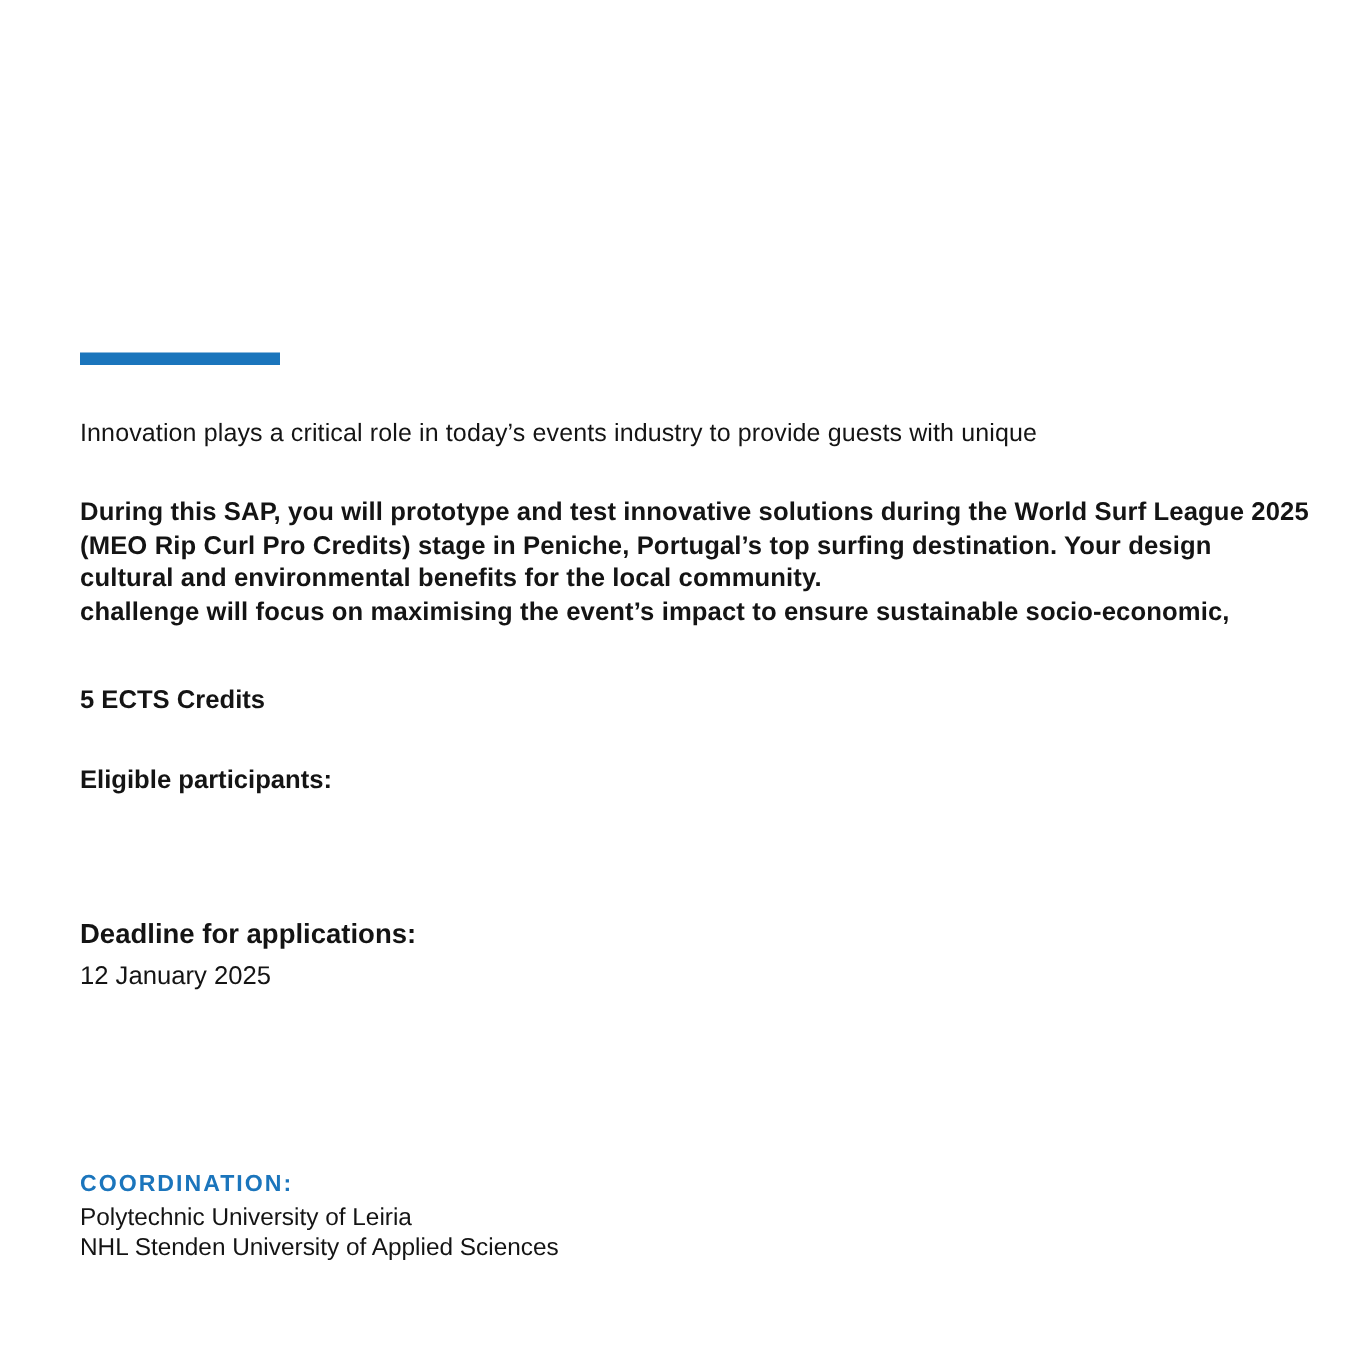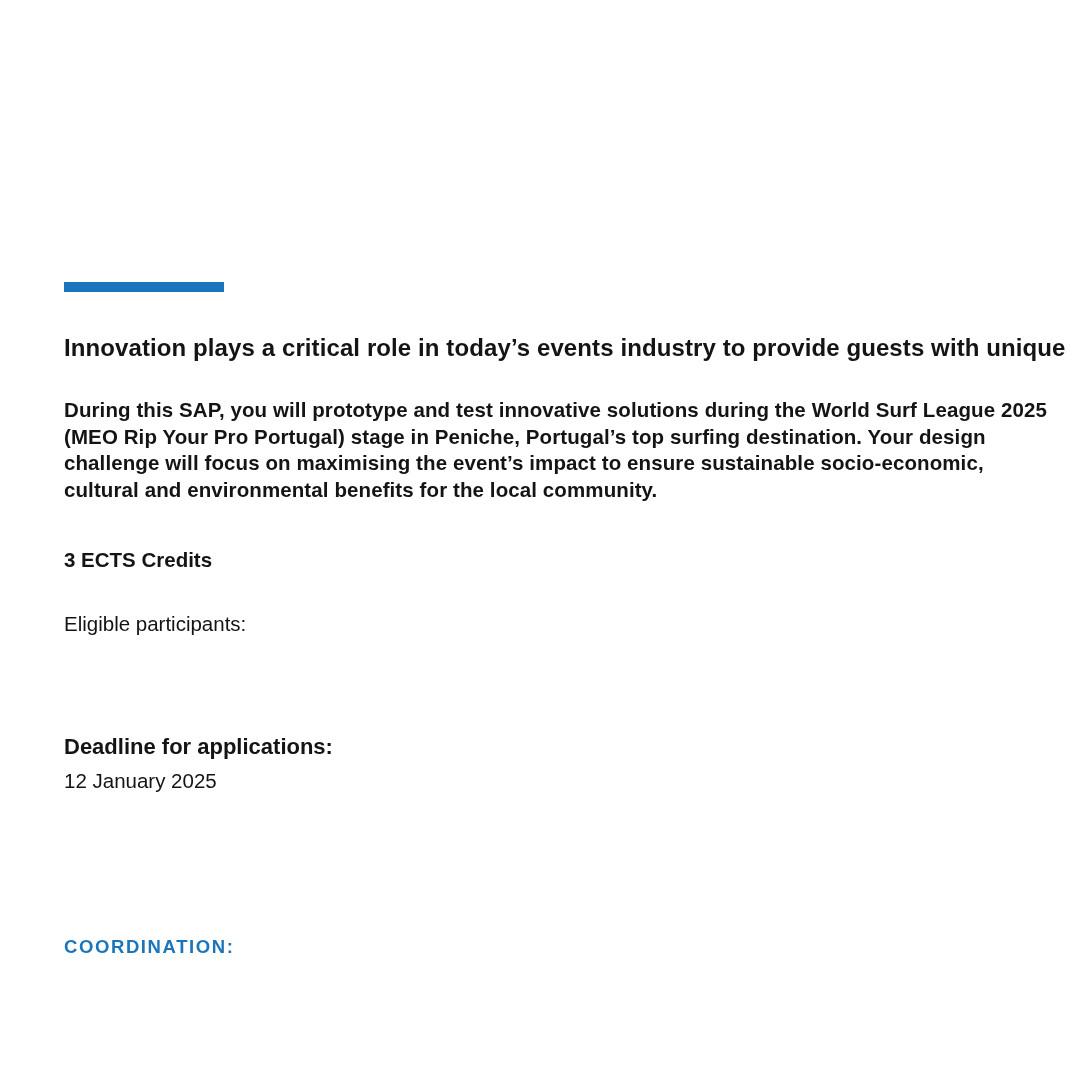--- a/index.html
+++ b/index.html
@@ -17,43 +17,43 @@
     position: absolute;
     left: 64px;
     top: 282px;
     width: 160px;
     height: 10px;
     background: var(--accent, #1b75bc);
   }
   .text-block { position: absolute; left: 64px; }
   .intro {
     top: 334px;
-    font-size: 24px;
+    font-size: 20px;
     line-height: 27px;
-    font-weight: 700;
+    font-weight: 400;
     letter-spacing: 0.1px;
   }
   .description {
     top: 397px;
     font-size: 20.5px;
     line-height: 26.6px;
     font-weight: 700;
     letter-spacing: 0.1px;
   }
   .ects {
     top: 547px;
     font-size: 20.5px;
     line-height: 26px;
     font-weight: 700;
   }
   .eligible-heading {
     top: 611px;
     font-size: 20.5px;
     line-height: 26px;
-    font-weight: 400;
+    font-weight: 700;
   }
   .eligible-body {
     top: 645px;
     font-size: 20.5px;
     line-height: 26.6px;
     font-weight: 400;
   }
   .deadline-heading {
     top: 734px;
     font-size: 22px;
@@ -98,31 +98,35 @@
 <div class="page">
 
   <div class="accent-bar"></div>
 
   <div class="text-block intro">
     <div>Innovation plays a critical role in today’s events industry to provide guests with unique</div>
   </div>
 
   <div class="text-block description">
     <div>During this SAP, you will prototype and test innovative solutions during the World Surf League 2025</div>
-    <div>(MEO Rip Your Pro Portugal) stage in Peniche, Portugal’s top surfing destination. Your design</div>
+    <div>(MEO Rip Curl Pro Credits) stage in Peniche, Portugal’s top surfing destination. Your design</div>
+    <div>cultural and environmental benefits for the local community.</div>
     <div>challenge will focus on maximising the event’s impact to ensure sustainable socio-economic,</div>
-    <div>cultural and environmental benefits for the local community.</div>
   </div>
 
-  <div class="text-block ects">3 ECTS Credits</div>
+  <div class="text-block ects">5 ECTS Credits</div>
 
   <div class="text-block eligible-heading">Eligible participants:</div>
 
 
   <div class="text-block deadline-heading">Deadline for applications:</div>
 
   <div class="text-block deadline-value">12 January 2025</div>
 
   <div class="text-block coordination-heading">COORDINATION:</div>
 
+  <div class="text-block coordination-institutions">
+    <div>Polytechnic University of Leiria</div>
+    <div>NHL Stenden University of Applied Sciences</div>
+  </div>
 
 
 </div>
 
 </body></html>

